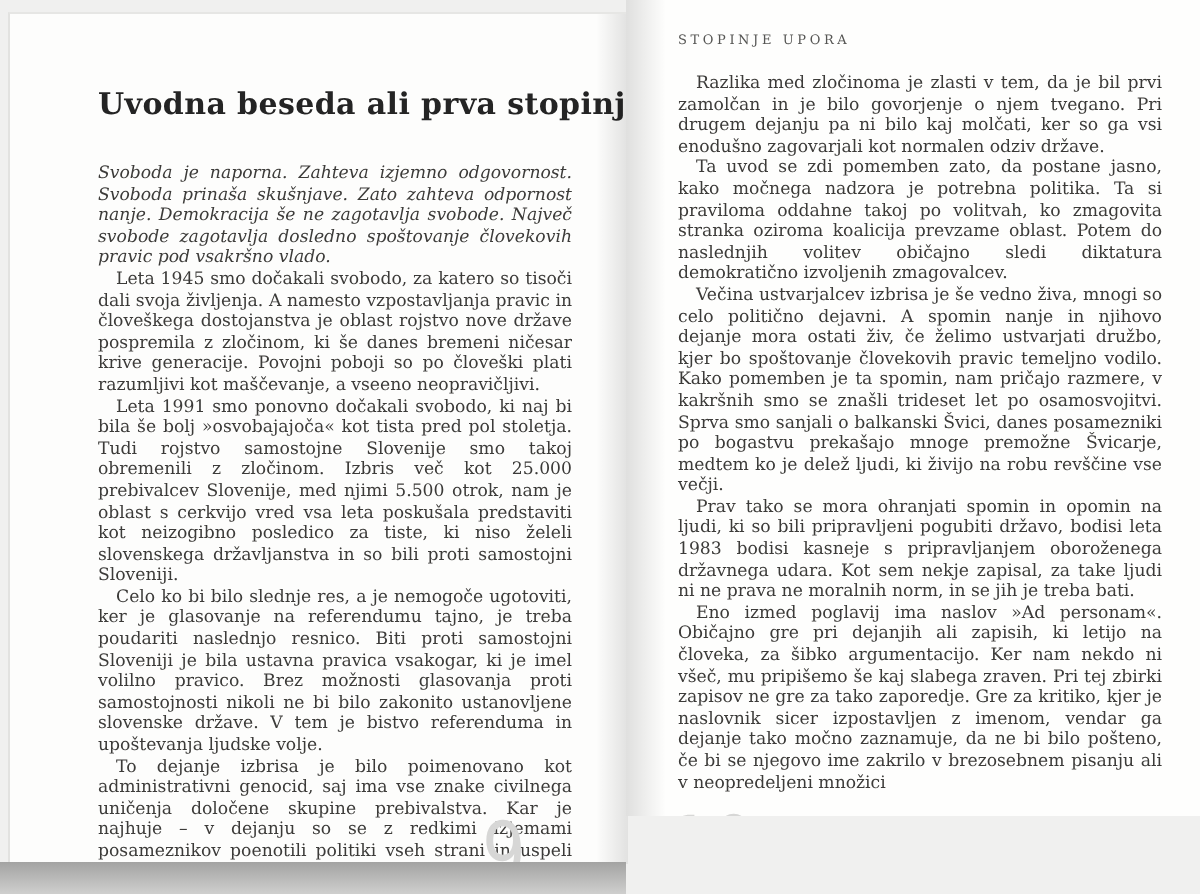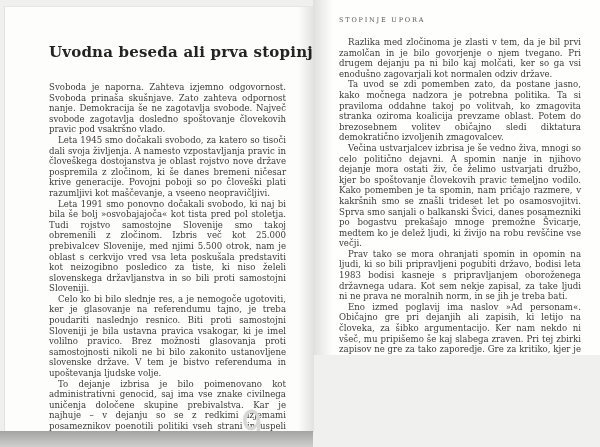--- a/index.html
+++ b/index.html
@@ -18,21 +18,21 @@
   .page-left::after{ 
     content:'';position:absolute;right:0;top:0;bottom:0;width:16px;
     background:linear-gradient(to right, rgba(0,0,0,0), rgba(0,0,0,0.11));
   }
   .left-page-shadow{
     position:absolute;left:0;top:431px;width:313px;height:16px;
     background:linear-gradient(to bottom,#a3a3a2,#cfcfce);
   }
   
   .page-right{
-    position:absolute;left:313px;top:0;width:287px;height:355px;
+    position:absolute;left:313px;top:0;width:287px;height:408px;
     background:#fefefd;overflow:hidden;
   }
   .page-right::before{ 
     content:'';position:absolute;left:0;top:0;bottom:0;width:20px;
     background:linear-gradient(to right, rgba(0,0,0,0.12), rgba(0,0,0,0));
   }
   
   .content-left{position:absolute;left:44px;top:0;width:237px;}
   .content-right{position:absolute;left:26px;top:0;width:242px;}
   h1.chapter-title{
@@ -47,21 +47,21 @@
     font-family:"DejaVu Serif", serif;
   }
   .body-left{margin-top:21px;}
   .body-right{margin-top:13px;}
   p.para{
     margin:0;
     font-size:8.6px;line-height:10.6px;
     text-align:justify;color:#3c3b39;
     text-indent:9px;
   }
-  p.para.noindent{text-indent:0;}
+  p.para.noindent{text-indent:0;font-style:italic;}
   
   .pagenum{
     position:absolute;
     font-family:"DejaVu Sans", sans-serif;
     font-size:42px;line-height:1;color:#d7d7d6;
     transform:scaleX(0.82);transform-origin:left top;
   }
   .pagenum-left{left:236px;top:399px;}
   .pagenum-right{left:21px;top:403px;}
 </style>
@@ -84,21 +84,21 @@
     <div class="pagenum pagenum-left">9</div>
   </div>
 
   <div class="left-page-shadow"></div>
 
   <div class="page-right">
     <div class="content-right">
       <div class="running-header">STOPINJE UPORA</div>
       <div class="body-right">
         <p class="para">Razlika med zločinoma je zlasti v tem, da je bil prvi zamolčan in je bilo govorjenje o njem tvegano. Pri drugem dejanju pa ni bilo kaj molčati, ker so ga vsi enodušno zagovarjali kot normalen odziv države.</p>
-        <p class="para">Ta uvod se zdi pomemben zato, da postane jasno, kako močnega nadzora je potrebna politika. Ta si praviloma oddahne takoj po volitvah, ko zmagovita stranka oziroma koalicija prevzame oblast. Potem do brezosebnem volitev običajno sledi diktatura demokratično izvoljenih zmagovalcev.</p>
+        <p class="para">Ta uvod se zdi pomemben zato, da postane jasno, kako močnega nadzora je potrebna politika. Ta si praviloma oddahne takoj po volitvah, ko zmagovita stranka oziroma koalicija prevzame oblast. Potem do naslednjih volitev običajno sledi diktatura demokratično izvoljenih zmagovalcev.</p>
         <p class="para">Večina ustvarjalcev izbrisa je še vedno živa, mnogi so celo politično dejavni. A spomin nanje in njihovo dejanje mora ostati živ, če želimo ustvarjati družbo, kjer bo spoštovanje človekovih pravic temeljno vodilo. Kako pomemben je ta spomin, nam pričajo razmere, v kakršnih smo se znašli trideset let po osamosvojitvi. Sprva smo sanjali o balkanski Švici, danes posamezniki po bogastvu prekašajo mnoge premožne Švicarje, medtem ko je delež ljudi, ki živijo na robu revščine vse večji.</p>
         <p class="para">Prav tako se mora ohranjati spomin in opomin na ljudi, ki so bili pripravljeni pogubiti državo, bodisi leta 1983 bodisi kasneje s pripravljanjem oboroženega državnega udara. Kot sem nekje zapisal, za take ljudi ni ne prava ne moralnih norm, in se jih je treba bati.</p>
         <p class="para">Eno izmed poglavij ima naslov »Ad personam«. Običajno gre pri dejanjih ali zapisih, ki letijo na človeka, za šibko argumentacijo. Ker nam nekdo ni všeč, mu pripišemo še kaj slabega zraven. Pri tej zbirki zapisov ne gre za tako zaporedje. Gre za kritiko, kjer je naslovnik sicer izpostavljen z imenom, vendar ga dejanje tako močno zaznamuje, da ne bi bilo pošteno, če bi se njegovo ime zakrilo v brezosebnem pisanju ali v neopredeljeni množici</p>
       </div>
     </div>
     <div class="pagenum pagenum-right">10</div>
   </div>
 
 </div>
 

